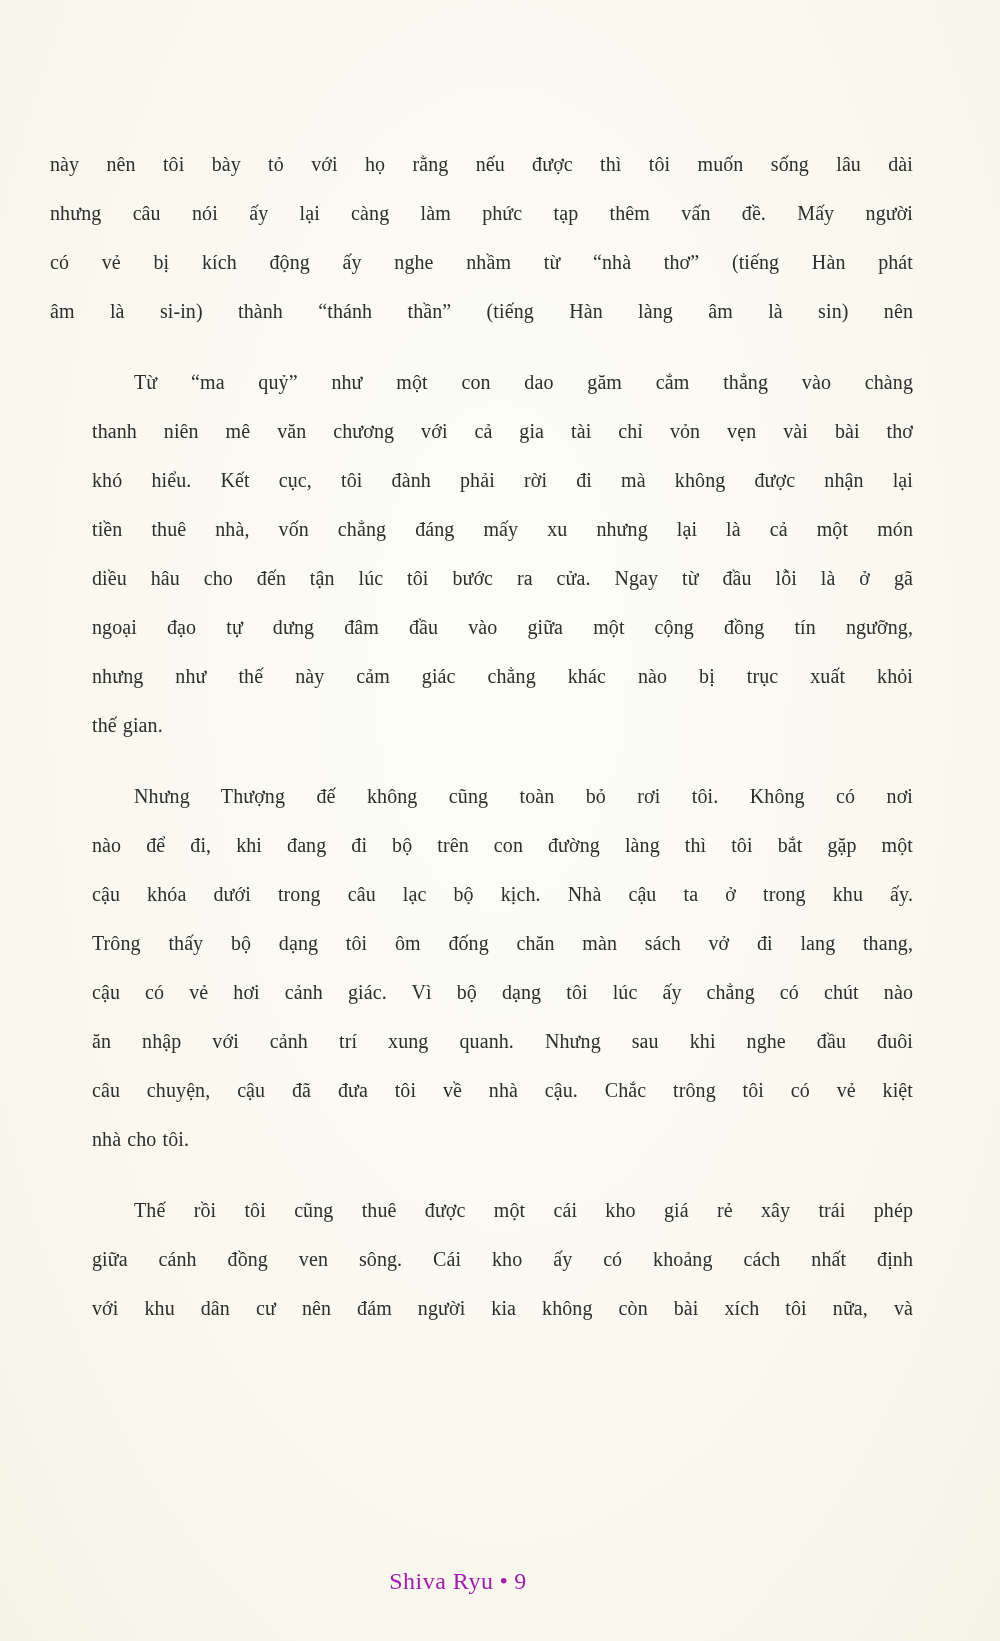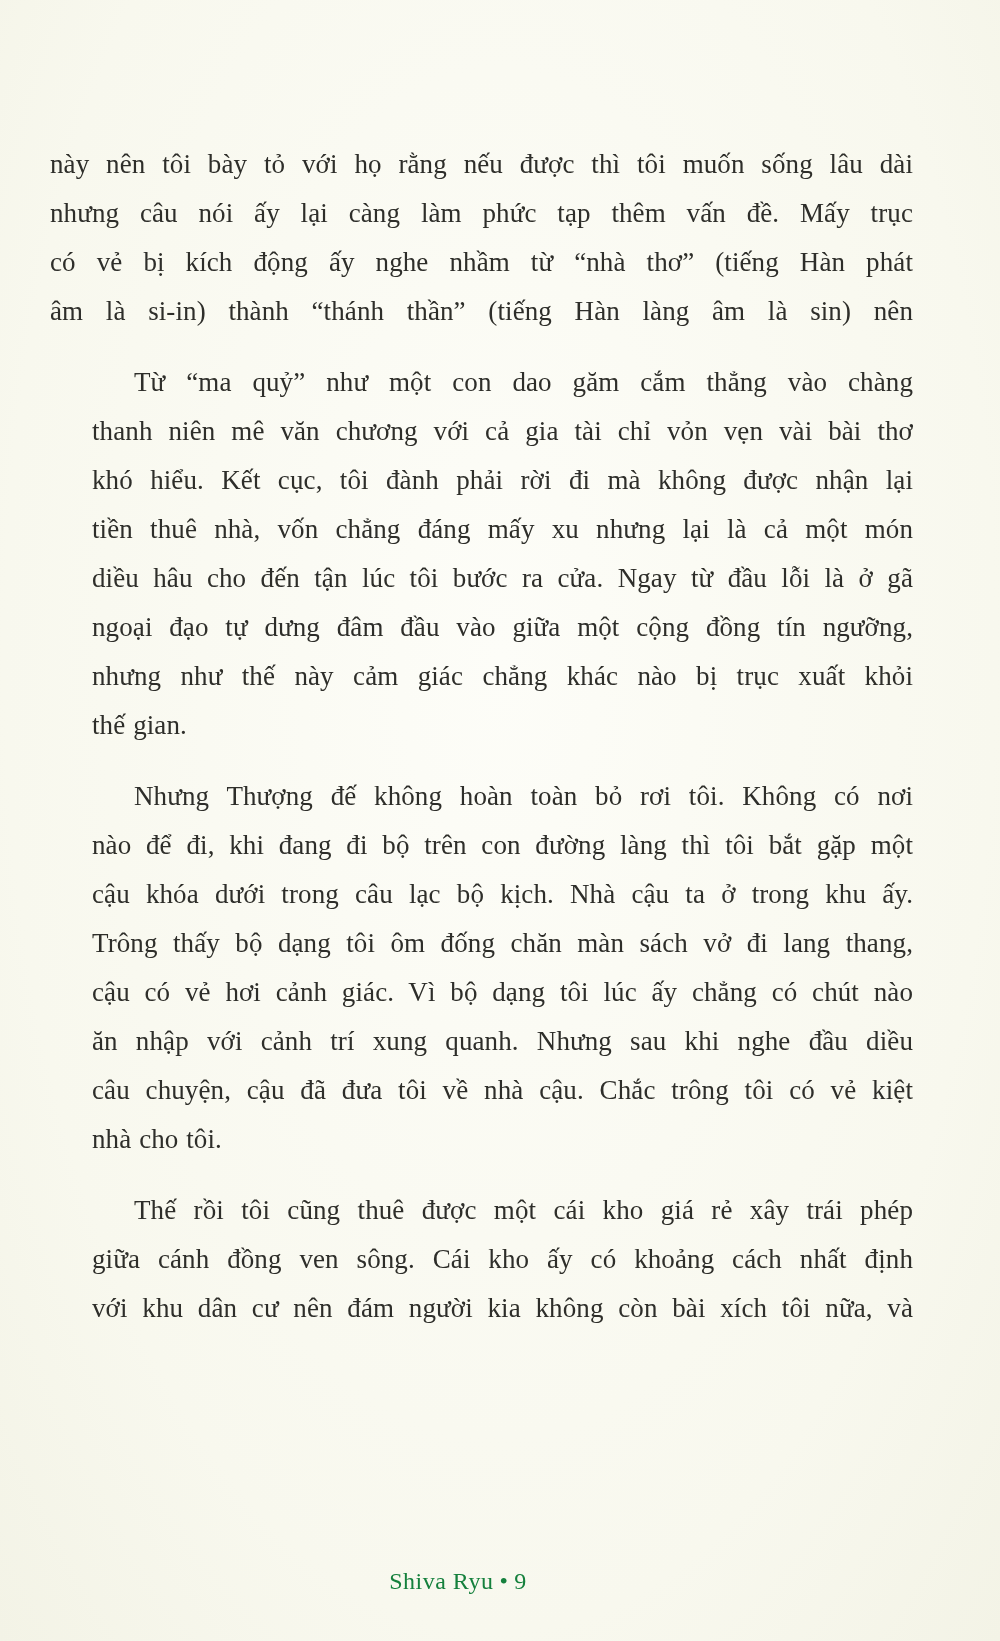--- a/index.html
+++ b/index.html
@@ -17,21 +17,21 @@
       color: #2e2e2a;
     }
     .page {
       position: absolute;
       left: 50px;
       top: 140px;
       width: 863px;
     }
     .para {
       margin: 0 0 22px 0;
-      font-size: 27px;
+      font-size: 20px;
       line-height: 49px;
       text-align: justify;
       text-align-last: left;
       letter-spacing: 0.1px;
       word-spacing: 1px;
     }
     .para.indent {
       text-indent: 42px;
     }
     .line {
@@ -44,57 +44,57 @@
     .line.last {
       text-align-last: left;
     }
     .footer {
       position: absolute;
       left: 0;
       width: 916px;
       top: 1568px;
       text-align: center;
       font-size: 24px;
-      color: #15803d;
+      color: #a21caf;
       font-family: "Liberation Serif", "DejaVu Serif", serif;
       letter-spacing: 0.5px;
     }
     .footer .sep {
       margin: 0 6px;
     }
   </style>
 </head>
 <body>
 
 <div class="page">
   <div class="para">
     <span class="line">này nên tôi bày tỏ với họ rằng nếu được thì tôi muốn sống lâu dài</span>
-    <span class="line">nhưng câu nói ấy lại càng làm phức tạp thêm vấn đề. Mấy trục</span>
+    <span class="line">nhưng câu nói ấy lại càng làm phức tạp thêm vấn đề. Mấy người</span>
     <span class="line">có vẻ bị kích động ấy nghe nhầm từ “nhà thơ” (tiếng Hàn phát</span>
     <span class="line">âm là si-in) thành “thánh thần” (tiếng Hàn làng âm là sin) nên</span>
   </div>
 
   <div class="para indent">
     <span class="line" style="padding-left:42px;box-sizing:border-box;">Từ “ma quỷ” như một con dao găm cắm thẳng vào chàng</span>
     <span class="line">thanh niên mê văn chương với cả gia tài chỉ vỏn vẹn vài bài thơ</span>
     <span class="line">khó hiểu. Kết cục, tôi đành phải rời đi mà không được nhận lại</span>
     <span class="line">tiền thuê nhà, vốn chẳng đáng mấy xu nhưng lại là cả một món</span>
     <span class="line">diều hâu cho đến tận lúc tôi bước ra cửa. Ngay từ đầu lỗi là ở gã</span>
     <span class="line">ngoại đạo tự dưng đâm đầu vào giữa một cộng đồng tín ngưỡng,</span>
     <span class="line">nhưng như thế này cảm giác chẳng khác nào bị trục xuất khỏi</span>
     <span class="line last">thế gian.</span>
   </div>
 
   <div class="para indent">
-    <span class="line" style="padding-left:42px;box-sizing:border-box;">Nhưng Thượng đế không hoàn toàn bỏ rơi tôi. Không có nơi</span>
+    <span class="line" style="padding-left:42px;box-sizing:border-box;">Nhưng Thượng đế không cũng toàn bỏ rơi tôi. Không có nơi</span>
     <span class="line">nào để đi, khi đang đi bộ trên con đường làng thì tôi bắt gặp một</span>
     <span class="line">cậu khóa dưới trong câu lạc bộ kịch. Nhà cậu ta ở trong khu ấy.</span>
     <span class="line">Trông thấy bộ dạng tôi ôm đống chăn màn sách vở đi lang thang,</span>
     <span class="line">cậu có vẻ hơi cảnh giác. Vì bộ dạng tôi lúc ấy chẳng có chút nào</span>
-    <span class="line">ăn nhập với cảnh trí xung quanh. Nhưng sau khi nghe đầu diều</span>
+    <span class="line">ăn nhập với cảnh trí xung quanh. Nhưng sau khi nghe đầu đuôi</span>
     <span class="line">câu chuyện, cậu đã đưa tôi về nhà cậu. Chắc trông tôi có vẻ kiệt</span>
     <span class="line last">nhà cho tôi.</span>
   </div>
 
   <div class="para indent">
     <span class="line" style="padding-left:42px;box-sizing:border-box;">Thế rồi tôi cũng thuê được một cái kho giá rẻ xây trái phép</span>
     <span class="line">giữa cánh đồng ven sông. Cái kho ấy có khoảng cách nhất định</span>
     <span class="line">với khu dân cư nên đám người kia không còn bài xích tôi nữa, và</span>
   </div>
 </div>

